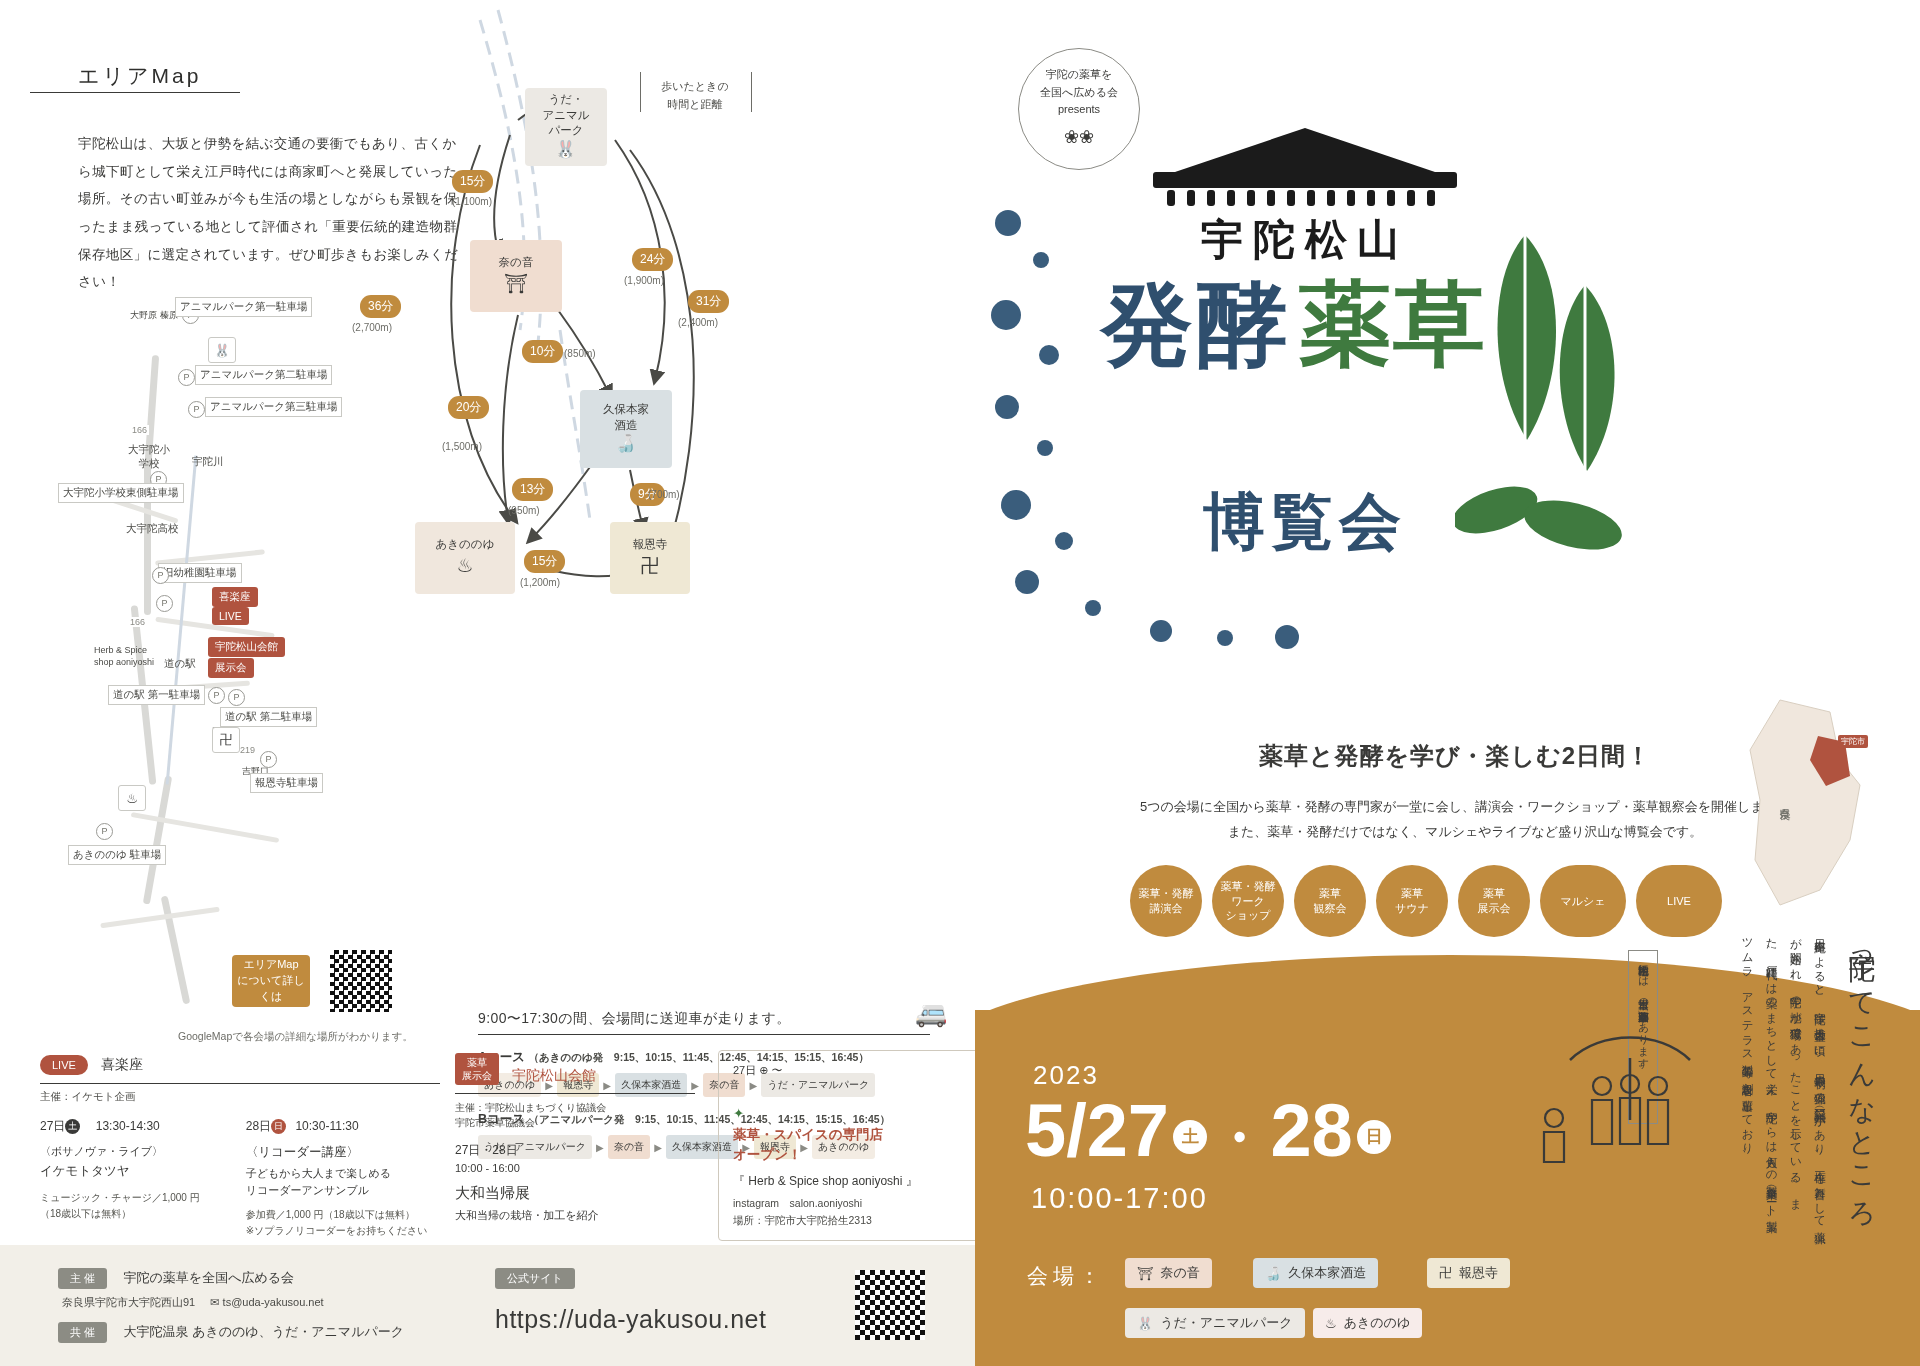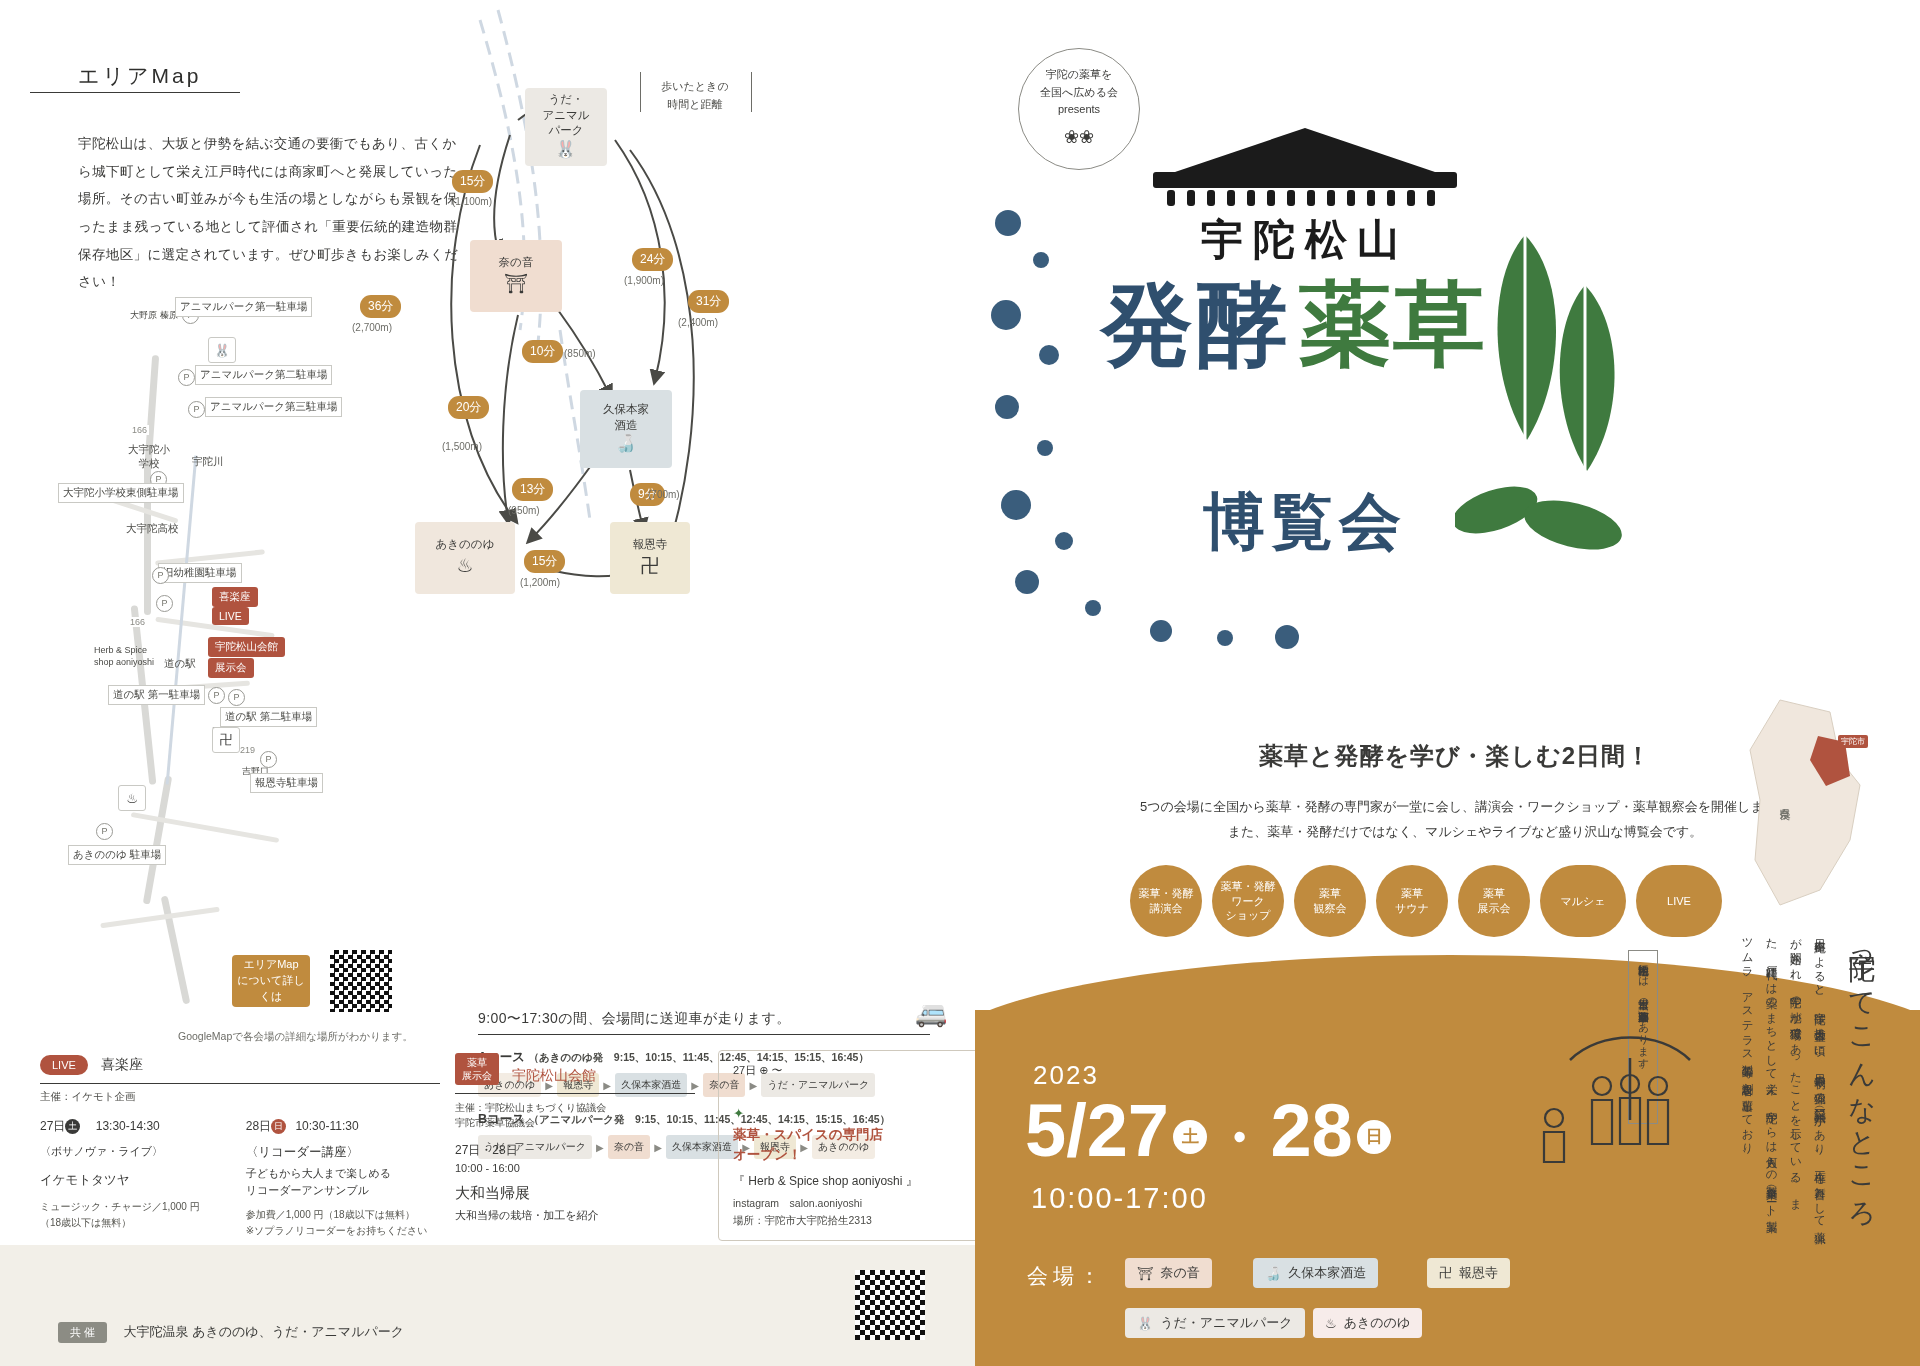--- a/index.html
+++ b/index.html
@@ -315,21 +315,21 @@
       <div class="hr-thin" style="margin-top:8px;width:400px;"></div>
       <div style="font-size:10.5px;margin-top:6px;color:#4a4a46;">主催：イケモト企画</div>
 
       <div style="display:flex;gap:26px;margin-top:14px;">
         <div style="width:185px;">
           <div style="font-size:12px;">
             <span>27日</span><span class="daybadge">土</span>
             <span style="margin-left:12px;">13:30-14:30</span>
           </div>
           <div style="font-size:11px;margin-top:9px;">〈ボサノヴァ・ライブ〉</div>
-          <div style="font-size:12.5px;margin-top:13px;">イケモトタツヤ</div>
+          <div style="font-size:12.5px;margin-top:4px;">イケモトタツヤ</div>
           <div style="font-size:10px;margin-top:10px;color:#55554f;white-space:pre-line;line-height:1.6;">ミュージック・チャージ／1,000 円
 （18歳以下は無料）</div>
         </div>
         <div style="width:200px;">
           <div style="font-size:12px;">
             <span>28日</span><span class="daybadge sun">日</span>
             <span style="margin-left:6px;">10:30-11:30</span>
           </div>
           <div style="font-size:12.5px;margin-top:9px;">〈リコーダー講座〉</div>
           <div style="font-size:11px;margin-top:4px;white-space:pre-line;line-height:1.55;">子どもから大人まで楽しめる
@@ -361,23 +361,36 @@
         <span style="color:#3f7a3f;">✦</span>
         <span>薬草・スパイスの専門店
 オープン！</span>
       </div>
       <div style="font-size:12px;margin-top:8px;">『 Herb &amp; Spice shop aoniyoshi 』</div>
       <div style="font-size:10.5px;margin-top:7px;color:#4a4a46;">instagram　salon.aoniyoshi</div>
       <div style="font-size:10.5px;margin-top:3px;color:#4a4a46;">場所：宇陀市大宇陀拾生2313</div>
     </div>
 
     <div class="footer"></div>
+    <div style="position:absolute;left:58px;top:1268px;">
+      <span class="f-label">主 催</span>
+      <span class="f-text" style="margin-left:12px;">宇陀の薬草を全国へ広める会</span>
+      <div style="font-size:11px;margin-top:6px;margin-left:4px;color:#4a4a46;">
+        <span>奈良県宇陀市大宇陀西山91</span>
+        <span style="margin-left:12px;">✉</span>
+        <span>ts@uda-yakusou.net</span>
+      </div>
+    </div>
     <div style="position:absolute;left:58px;top:1322px;">
       <span class="f-label">共 催</span>
       <span class="f-text" style="margin-left:12px;">大宇陀温泉 あきののゆ、うだ・アニマルパーク</span>
+    </div>
+    <div style="position:absolute;left:495px;top:1268px;">
+      <span class="f-label" style="background:#8c8c84;">公式サイト</span>
+      <div class="f-url" style="margin-top:16px;">https://uda-yakusou.net</div>
     </div>
     <div class="f-qr"></div>
   </div>
 
   <div class="right">
 
     <div class="circle-presents" style="left:43px;top:48px;">
       <span style="white-space:pre-line;">宇陀の薬草を
 全国へ広める会
 presents</span>

